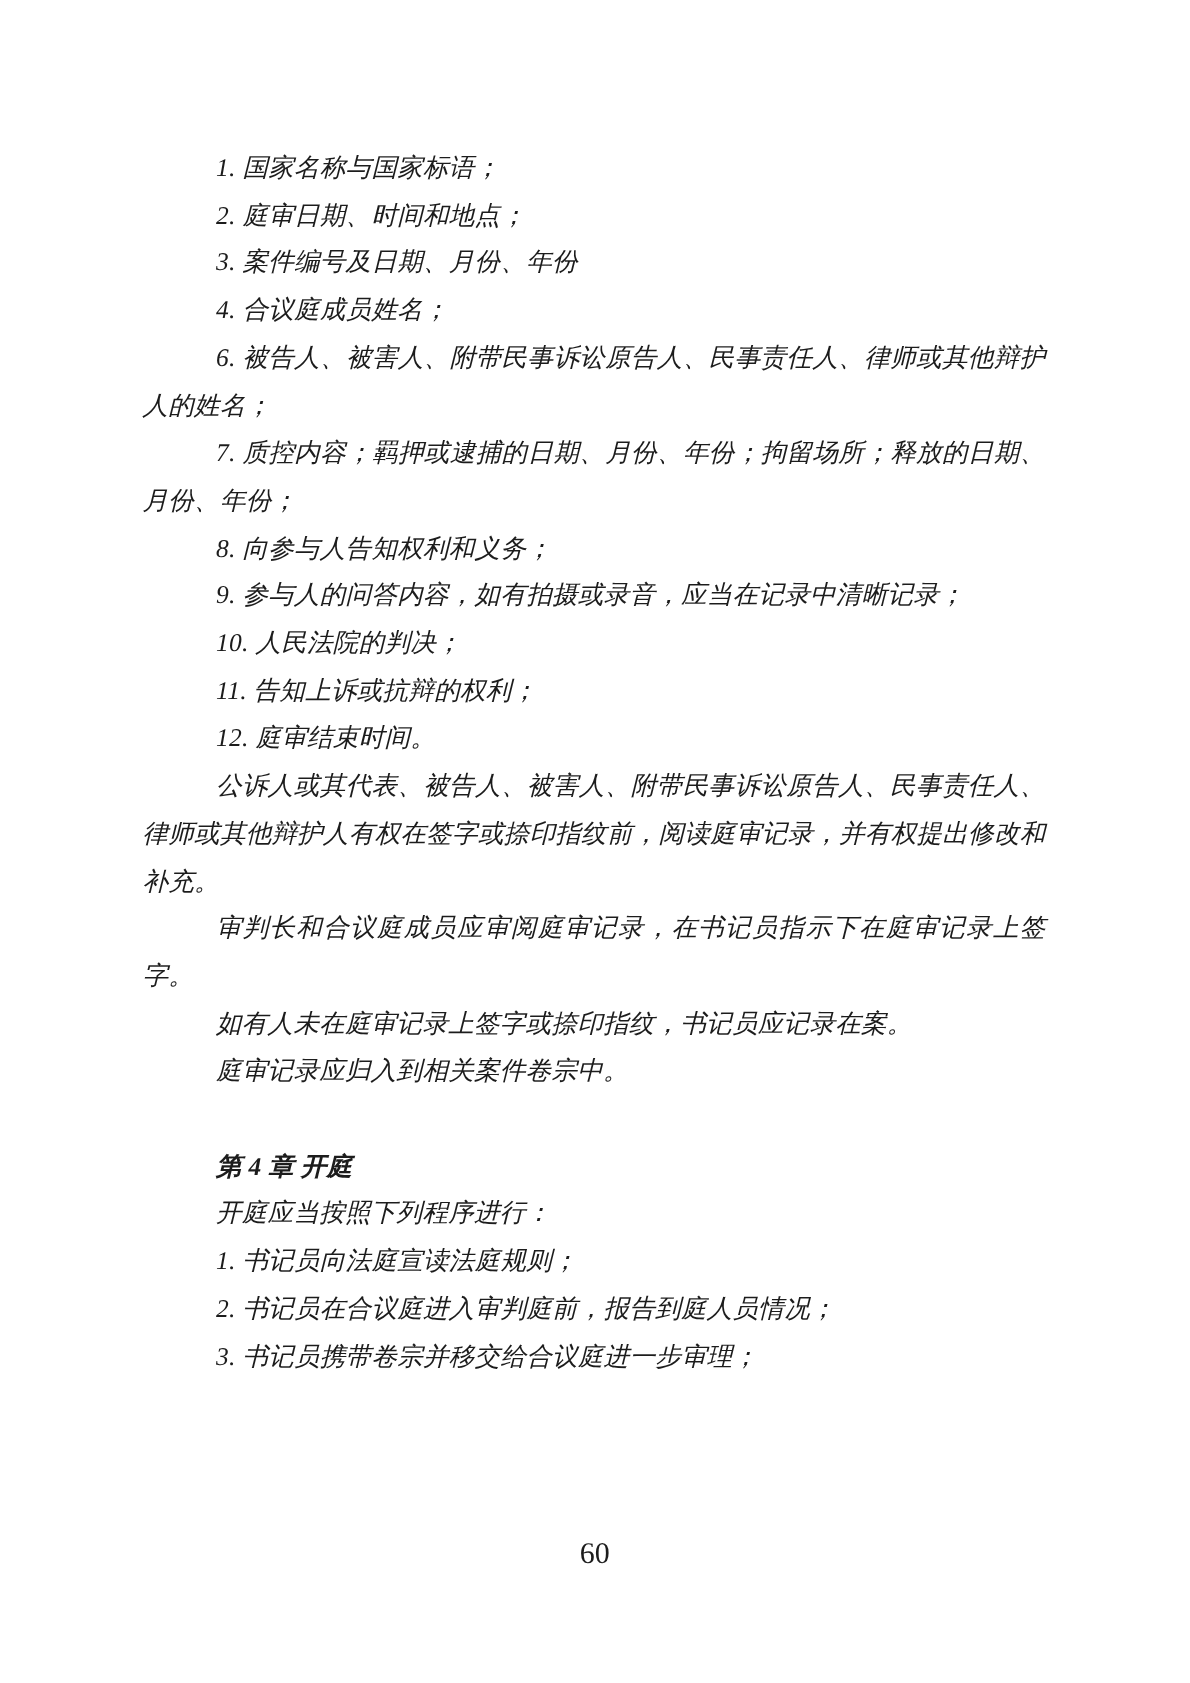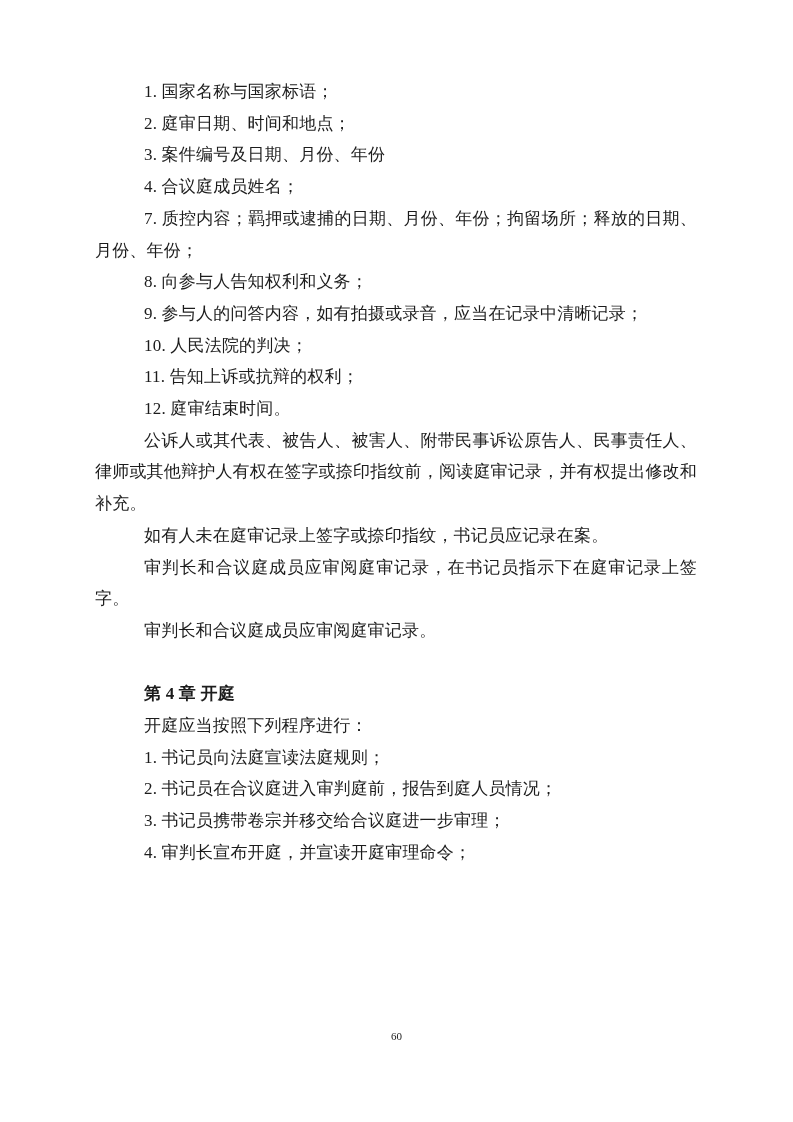--- a/index.html
+++ b/index.html
@@ -11,23 +11,24 @@
     position: relative;
     width: 793px;
     height: 1122px;
     background: #ffffff;
     overflow: hidden;
     font-family: "Liberation Serif", "DejaVu Serif", serif;
     color: #1c1c1c;
   }
   .body-text {
     position: absolute;
-    top: 76px;
+    top: 96px;
     left: 95px;
     width: 602px;
+    font-style: italic;
   }
   .body-text p {
     margin: 0;
     font-size: 17px;
     line-height: 31.7px;
     text-align: justify;
     text-indent: 49px;
     letter-spacing: 0.2px;
   }
   .spacer {
@@ -40,56 +41,56 @@
     font-weight: bold;
     text-align: center;
     text-indent: 0;
   }
   .footer {
     position: absolute;
     top: 1026px;
     left: 0;
     width: 100%;
     text-align: center;
-    font-size: 11px;
+    font-size: 20px;
     line-height: 20px;
     color: #1c1c1c;
   }
 </style>
 </head>
 <body>
 
 <div class="page">
   <div class="body-text">
 
     <p>1. 国家名称与国家标语；</p>
     <p>2. 庭审日期、时间和地点；</p>
     <p>3. 案件编号及日期、月份、年份</p>
     <p>4. 合议庭成员姓名；</p>
+    <p>6. 被告人、被害人、附带民事诉讼原告人、民事责任人、律师或其他辩护人的姓名；</p>
     <p>7. 质控内容；羁押或逮捕的日期、月份、年份；拘留场所；释放的日期、月份、年份；</p>
     <p>8. 向参与人告知权利和义务；</p>
     <p>9. 参与人的问答内容，如有拍摄或录音，应当在记录中清晰记录；</p>
     <p>10. 人民法院的判决；</p>
     <p>11. 告知上诉或抗辩的权利；</p>
     <p>12. 庭审结束时间。</p>
 
     <p>公诉人或其代表、被告人、被害人、附带民事诉讼原告人、民事责任人、律师或其他辩护人有权在签字或捺印指纹前，阅读庭审记录，并有权提出修改和补充。</p>
+    <p>审判长和合议庭成员应审阅庭审记录，在书记员指示下在庭审记录上签字。</p>
     <p>如有人未在庭审记录上签字或捺印指纹，书记员应记录在案。</p>
-    <p>审判长和合议庭成员应审阅庭审记录，在书记员指示下在庭审记录上签字。</p>
-    <p>审判长和合议庭成员应审阅庭审记录。</p>
+    <p>庭审记录应归入到相关案件卷宗中。</p>
 
     <div class="spacer"></div>
 
     <p class="heading">第 4 章 开庭</p>
 
     <p>开庭应当按照下列程序进行：</p>
 
     <p>1. 书记员向法庭宣读法庭规则；</p>
     <p>2. 书记员在合议庭进入审判庭前，报告到庭人员情况；</p>
     <p>3. 书记员携带卷宗并移交给合议庭进一步审理；</p>
-    <p>4. 审判长宣布开庭，并宣读开庭审理命令；</p>
 
   </div>
 
   <div class="footer">
     <span>60</span>
   </div>
 </div>
 
 </body></html>

